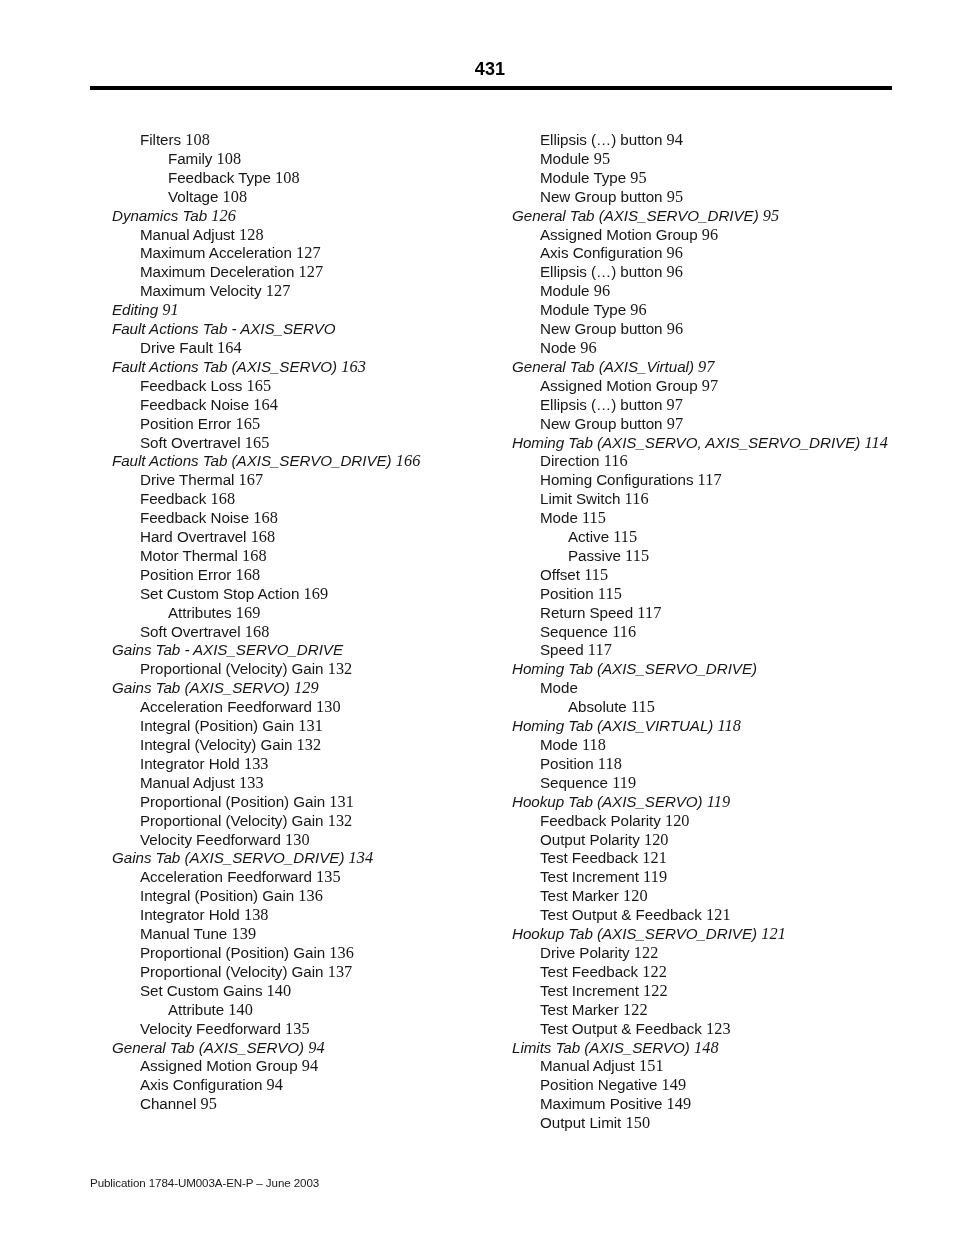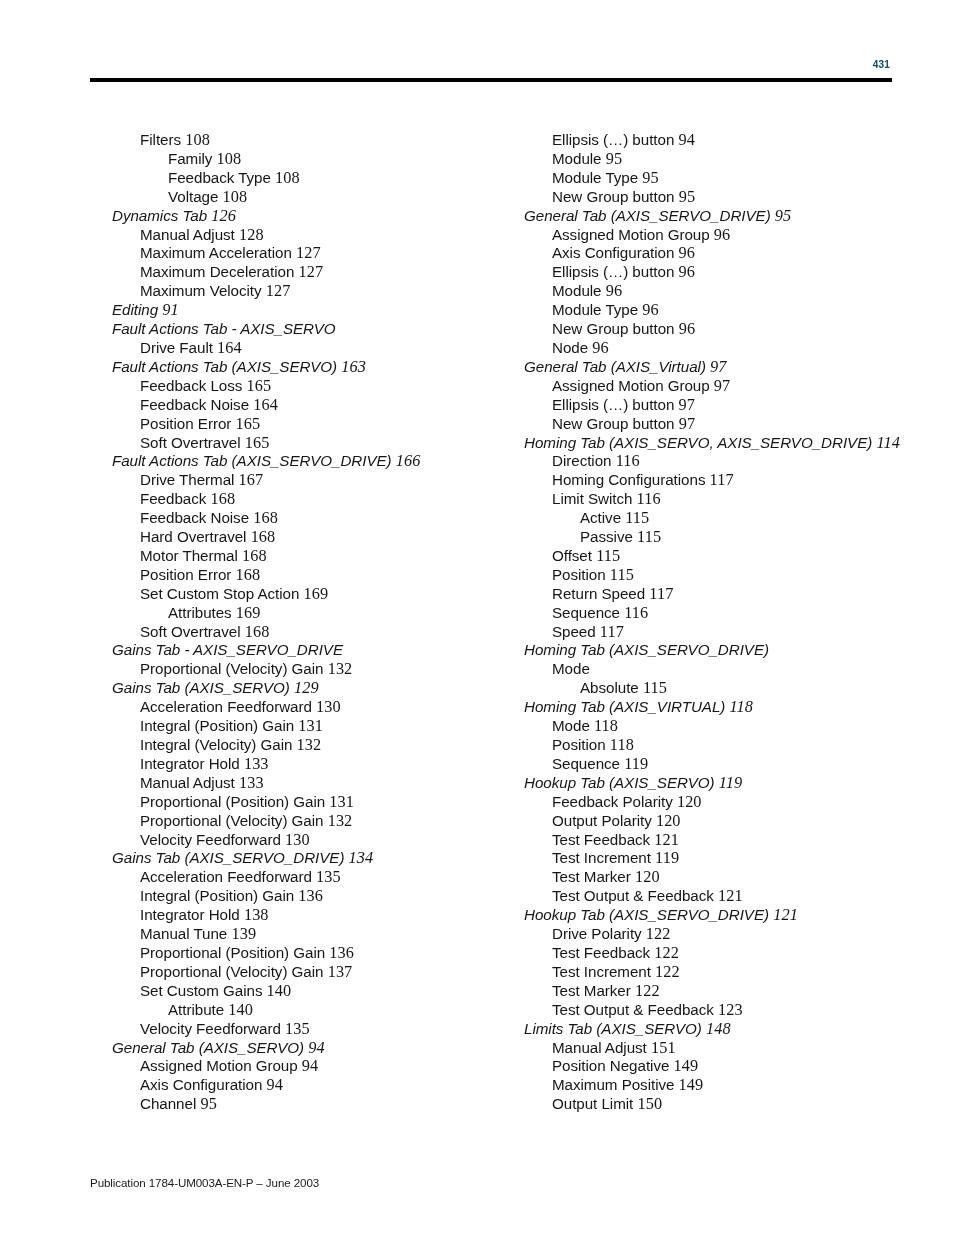--- a/index.html
+++ b/index.html
@@ -25,27 +25,27 @@
   }
 
   
   .header {
     position: absolute;
     left: 90px;
     top: 60px;
     width: 802px;
   }
   .header-folio {
-    text-align: right;
-    font-size: 10px;
+    text-align: center;
+    font-size: 18px;
     font-weight: bold;
     letter-spacing: 0.2px;
     line-height: 1;
     padding-right: 2px;
-    color: #0c4a6e;
+    color: #000000;
   }
   .header-rule {
     margin-top: 8px;
     height: 4px;
     background: #000000;
     width: 802px;
   }
 
   
   .columns {
@@ -57,21 +57,21 @@
     align-items: flex-start;
   }
   .col {
     display: block;
   }
   .col-left {
     margin-left: 112px;
     width: 396px;
   }
   .col-right {
-    margin-left: 16px;
+    margin-left: 4px;
     width: 400px;
   }
 
   .entry {
     font-size: 15.2px;
     line-height: 18.9px;
     white-space: nowrap;
     color: #161616;
     letter-spacing: -0.05px;
   }
@@ -177,20 +177,21 @@
         <div class="entry lvl1"><span>New Group button</span> <span class="pg">96</span></div>
         <div class="entry lvl1"><span>Node</span> <span class="pg">96</span></div>
         <div class="entry lvl0"><span>General Tab (AXIS_Virtual)</span> <span class="pg">97</span></div>
         <div class="entry lvl1"><span>Assigned Motion Group</span> <span class="pg">97</span></div>
         <div class="entry lvl1"><span>Ellipsis (…) button</span> <span class="pg">97</span></div>
         <div class="entry lvl1"><span>New Group button</span> <span class="pg">97</span></div>
         <div class="entry lvl0"><span>Homing Tab (AXIS_SERVO, AXIS_SERVO_DRIVE)</span> <span class="pg">114</span></div>
         <div class="entry lvl1"><span>Direction</span> <span class="pg">116</span></div>
         <div class="entry lvl1"><span>Homing Configurations</span> <span class="pg">117</span></div>
         <div class="entry lvl1"><span>Limit Switch</span> <span class="pg">116</span></div>
+        <div class="entry lvl1"><span>Mode</span> <span class="pg">115</span></div>
         <div class="entry lvl2"><span>Active</span> <span class="pg">115</span></div>
         <div class="entry lvl2"><span>Passive</span> <span class="pg">115</span></div>
         <div class="entry lvl1"><span>Offset</span> <span class="pg">115</span></div>
         <div class="entry lvl1"><span>Position</span> <span class="pg">115</span></div>
         <div class="entry lvl1"><span>Return Speed</span> <span class="pg">117</span></div>
         <div class="entry lvl1"><span>Sequence</span> <span class="pg">116</span></div>
         <div class="entry lvl1"><span>Speed</span> <span class="pg">117</span></div>
         <div class="entry lvl0"><span>Homing Tab (AXIS_SERVO_DRIVE)</span></div>
         <div class="entry lvl1"><span>Mode</span></div>
         <div class="entry lvl2"><span>Absolute</span> <span class="pg">115</span></div>

